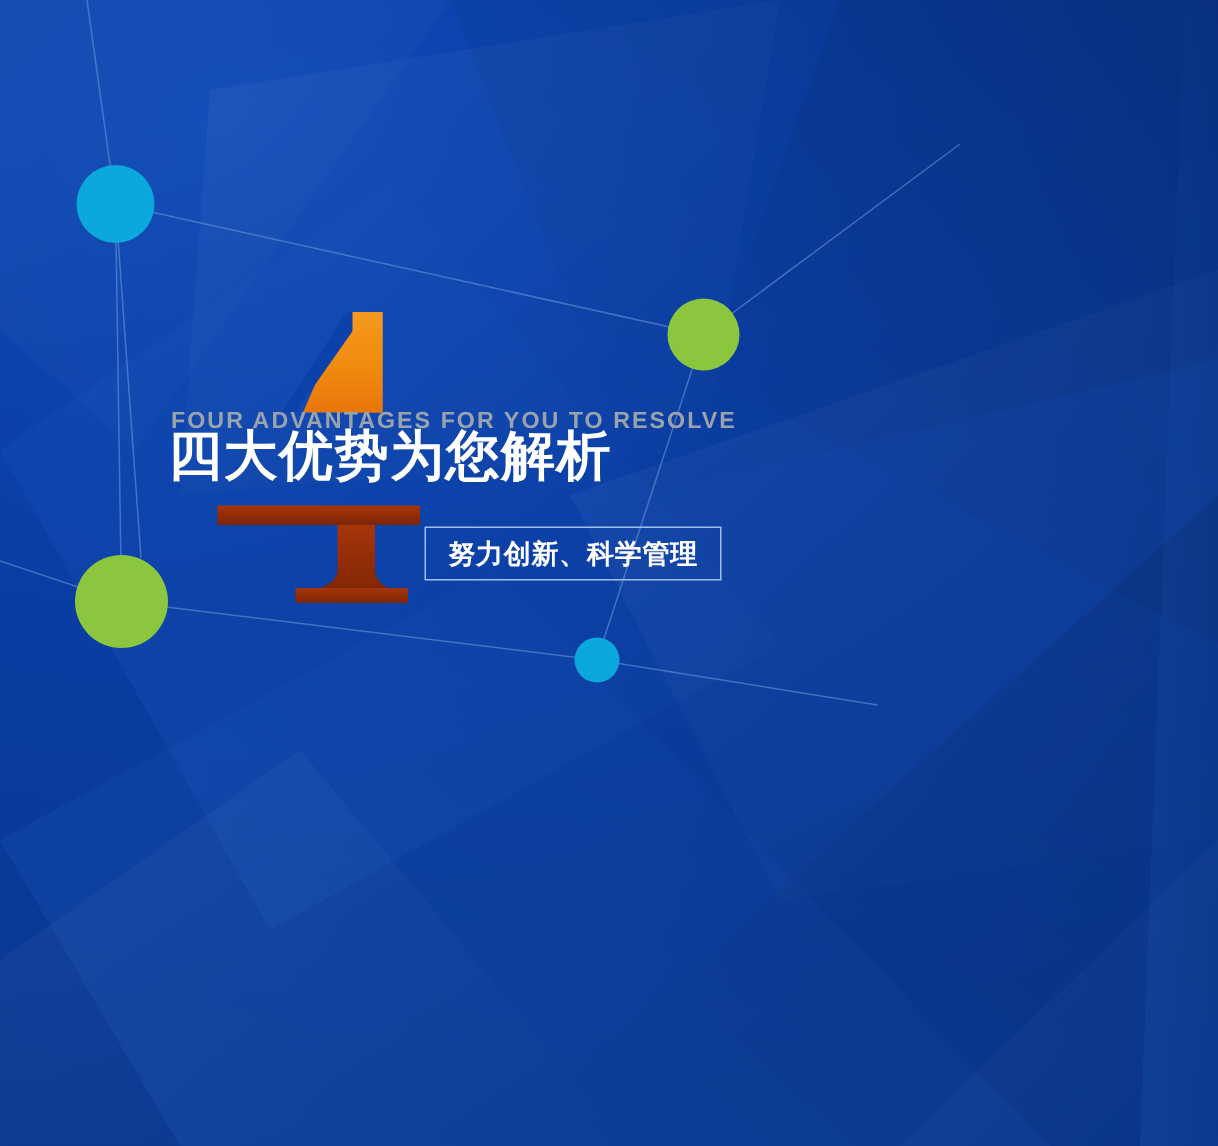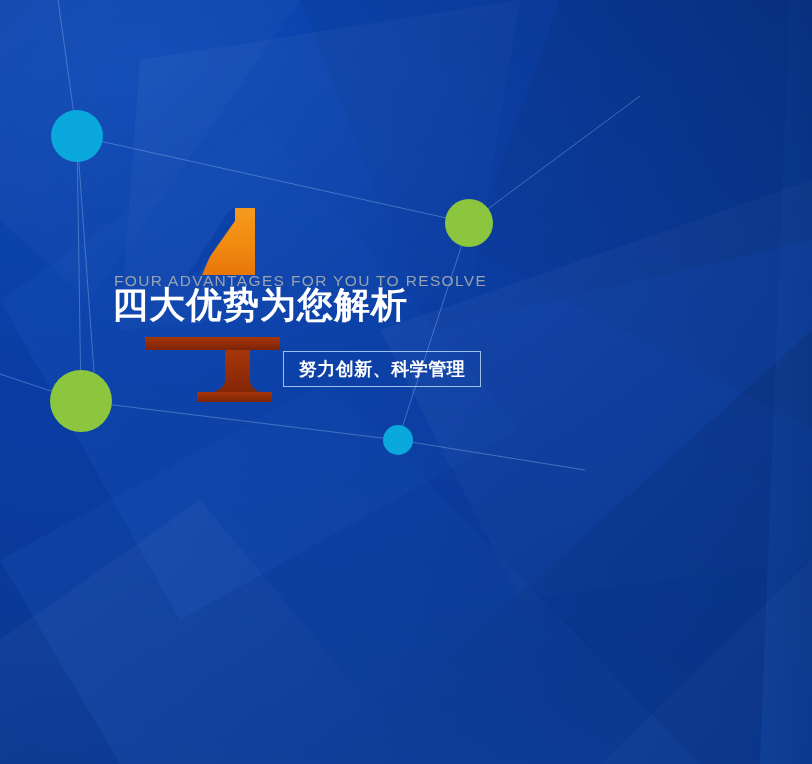--- a/index.html
+++ b/index.html
@@ -46,21 +46,21 @@
     height: 210px;
   }
   .mark svg { display: block; width: 200px; height: 210px; }
 
   .eyebrow {
     position: absolute;
     left: 114px;
     top: 272px;
     font-size: 15.5px;
     letter-spacing: 1.35px;
-    font-weight: 400;
+    font-weight: 700;
     color: #9aa3ad;
     white-space: nowrap;
     font-family: "Liberation Sans", "DejaVu Sans", sans-serif;
   }
 
   .headline {
     position: absolute;
     left: 112px;
     top: 287px;
     font-size: 36px;

